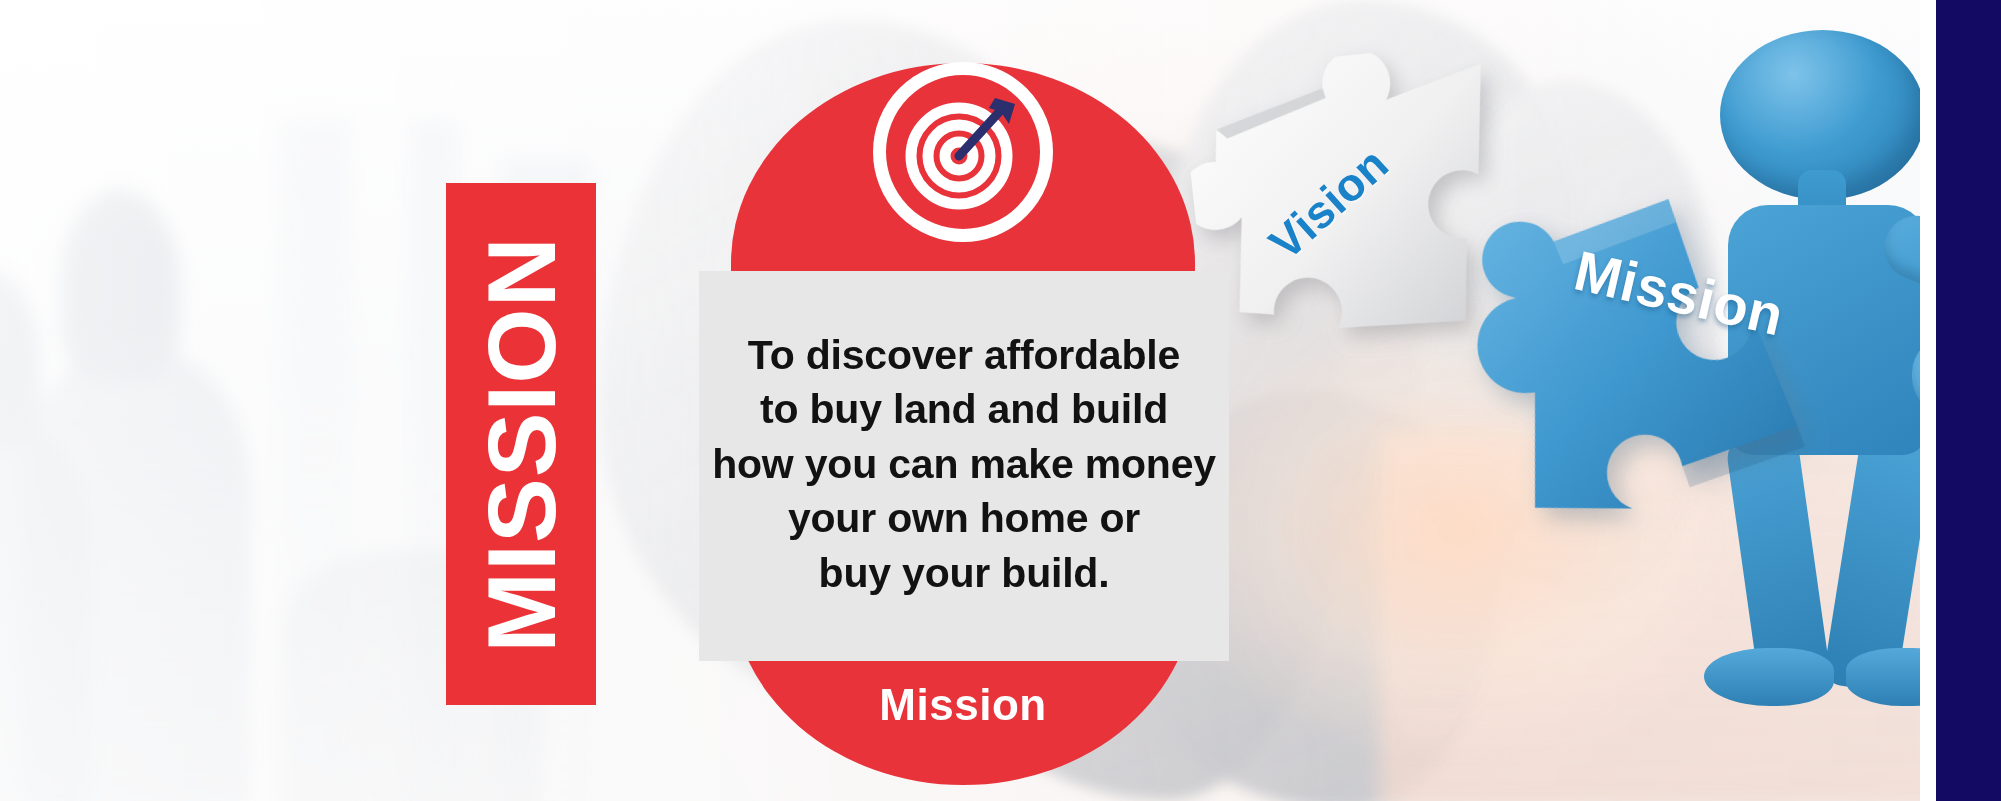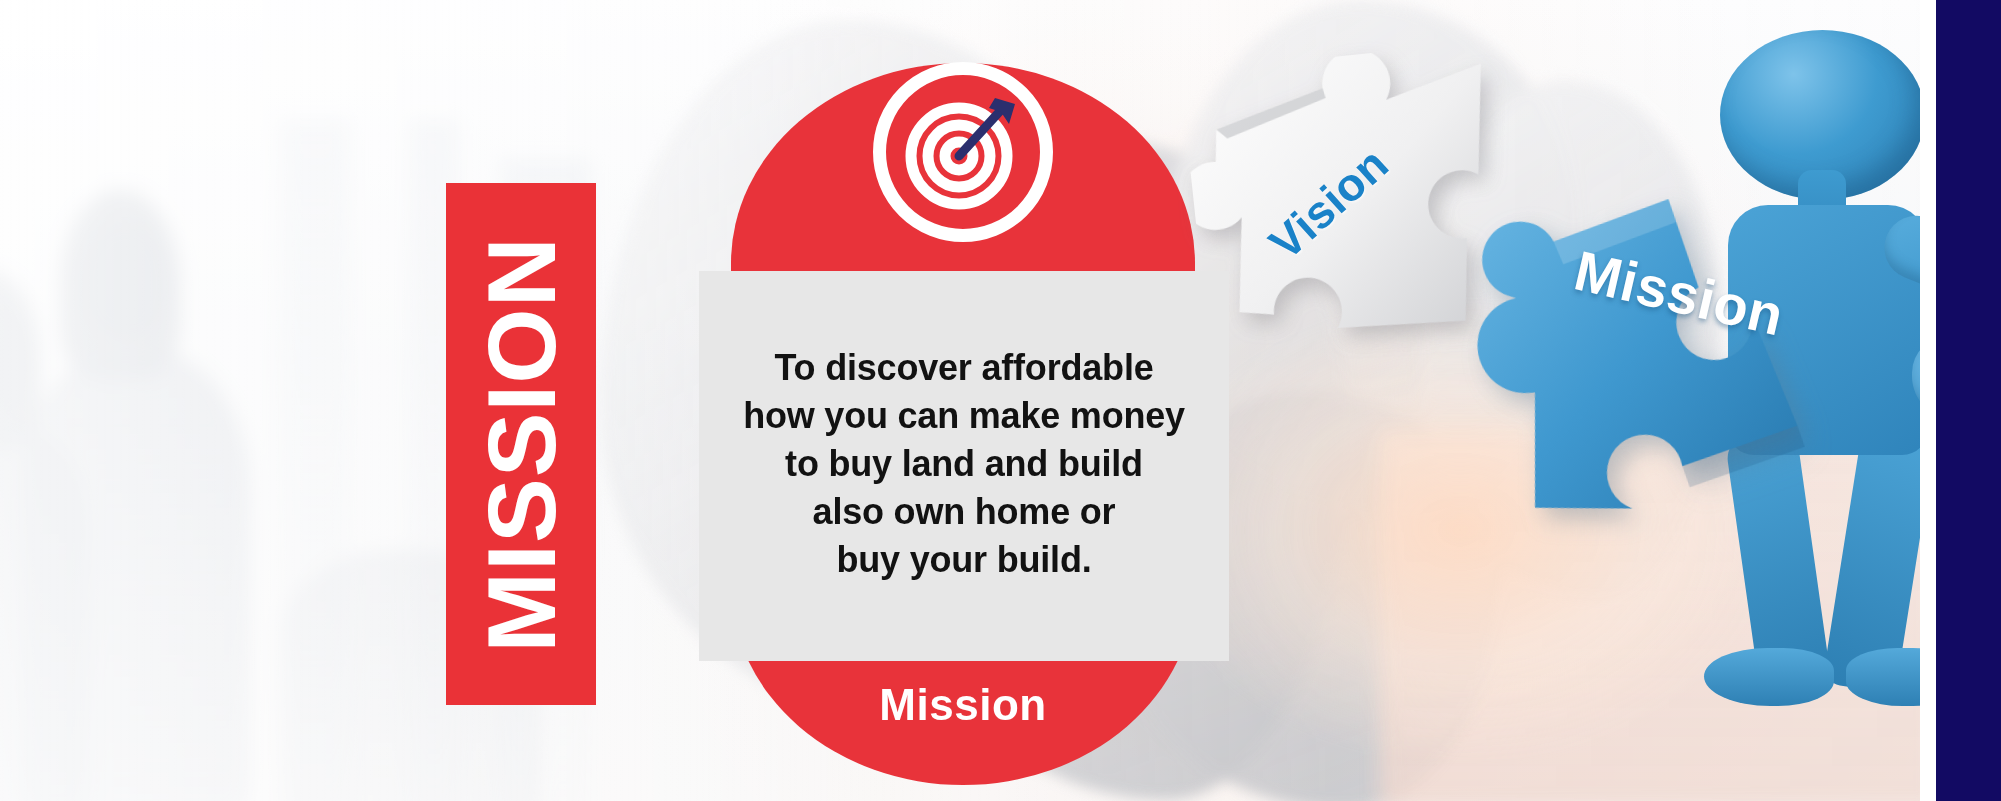--- a/index.html
+++ b/index.html
@@ -168,21 +168,21 @@
     background: #e7e7e7;
     z-index: 12;
     display: flex;
     align-items: center;
     justify-content: center;
     padding: 8px 10px 12px;
   }
   .card-body {
     text-align: center;
     color: #121212;
-    font-size: 36px;
+    font-size: 41px;
     font-weight: 700;
     line-height: 1.33;
     letter-spacing: -0.2px;
   }
   .card-body .ln { display: block; white-space: nowrap; }
 
   
   .puzzle-vision {
     position: absolute;
     left: 1195px; top: 55px;
@@ -426,23 +426,23 @@
       <path d="M62,70 L104,24" stroke="#2b2f6e" stroke-width="9" stroke-linecap="round" fill="none"></path>
       <path d="M98,12 L118,18 L112,38 L104,26 L92,22 Z" fill="#2b2f6e"></path>
     </svg>
   </div>
 
   <div class="pill-label">Mission</div>
 
   <div class="text-card">
     <div class="card-body">
       <span class="ln">To discover affordable</span>
+      <span class="ln">to buy land and build</span>
       <span class="ln">how you can make money</span>
-      <span class="ln">to buy land and build</span>
-      <span class="ln">also own home or</span>
+      <span class="ln">your own home or</span>
       <span class="ln">buy your build.</span>
     </div>
   </div>
 
   <div class="mission-banner">
     <span class="vtext">MISSION</span>
   </div>
 
   <div class="white-gutter"></div>
   <div class="navy-bar"></div>

